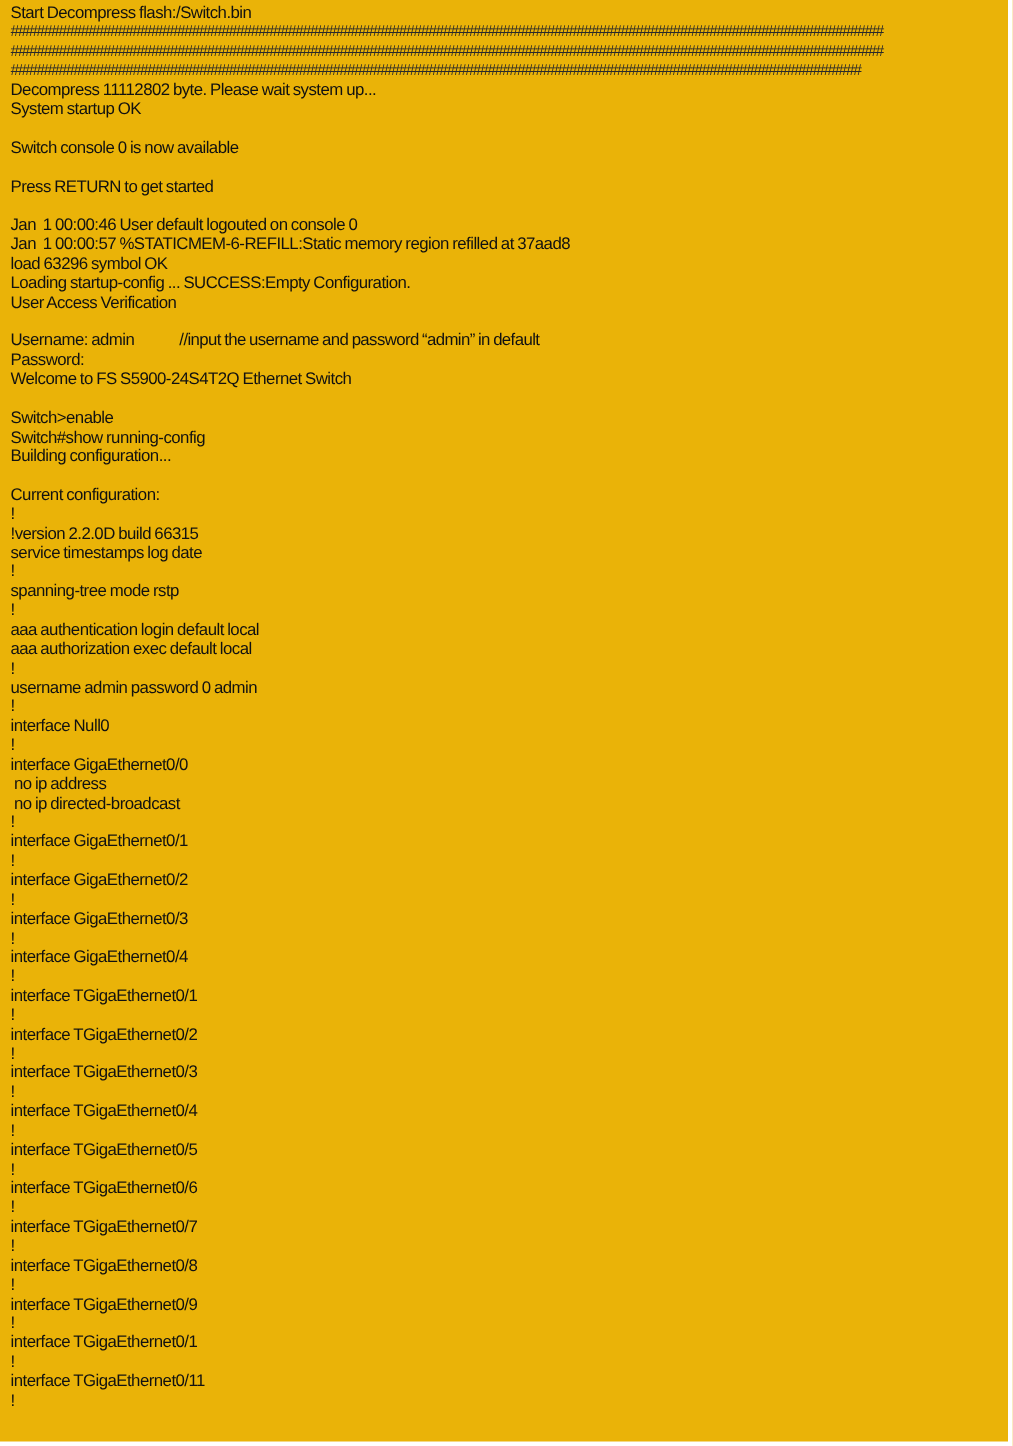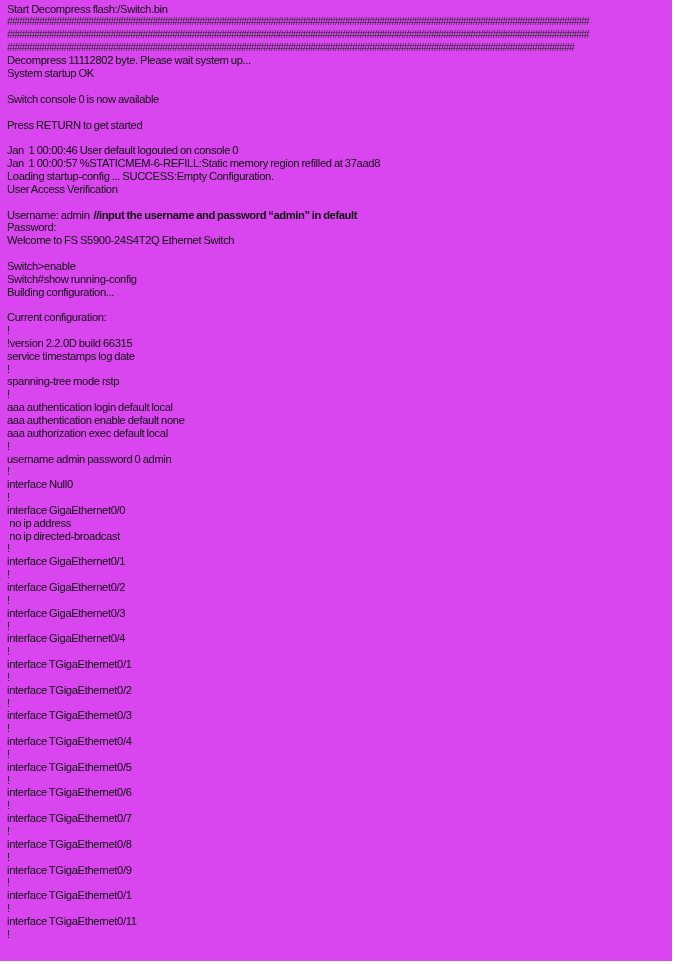--- a/index.html
+++ b/index.html
@@ -9,21 +9,21 @@
     }
     body {
       width: 675px;
       height: 964px;
       overflow: hidden;
     }
     .page {
       position: relative;
       width: 672px;
       height: 961px;
-      background: #d946ef;
+      background: #eab308;
       padding: 3px 0 0 7px;
       box-sizing: border-box;
       font-family: "Liberation Sans", sans-serif;
       font-size: 11.2px;
       line-height: 12.85px;
       color: #111111;
       letter-spacing: -0.35px;
       word-spacing: -0.5px;
     }
     .line {
@@ -32,63 +32,63 @@
       height: 12.85px;
       overflow: hidden;
     }
     .hash {
       letter-spacing: -0.85px;
       font-size: 10.4px;
       color: #2a2a2a;
     }
     .blank { height: 12.85px; }
     .comment {
-      font-weight: bold;
-      margin-left: 4px;
+      font-weight: normal;
+      margin-left: 30px;
       letter-spacing: -0.4px;
     }
   </style>
 </head>
 <body>
 
 <div class="page">
   <span class="line">Start Decompress flash:/Switch.bin</span>
   <span class="line hash">######################################################################################################################</span>
   <span class="line hash">######################################################################################################################</span>
   <span class="line hash">###################################################################################################################</span>
   <span class="line">Decompress 11112802 byte. Please wait system up...</span>
   <span class="line">System startup OK</span>
   <span class="line blank"></span>
   <span class="line">Switch console 0 is now available</span>
   <span class="line blank"></span>
   <span class="line">Press RETURN to get started</span>
   <span class="line blank"></span>
   <span class="line">Jan  1 00:00:46 User default logouted on console 0</span>
   <span class="line">Jan  1 00:00:57 %STATICMEM-6-REFILL:Static memory region refilled at 37aad8</span>
+  <span class="line">load 63296 symbol OK</span>
   <span class="line">Loading startup-config ... SUCCESS:Empty Configuration.</span>
   <span class="line">User Access Verification</span>
   <span class="line blank"></span>
   <span class="line"><span>Username: admin</span><span class="comment">//input the username and password “admin” in default</span></span>
   <span class="line">Password:</span>
   <span class="line">Welcome to FS S5900-24S4T2Q Ethernet Switch</span>
   <span class="line blank"></span>
   <span class="line">Switch&gt;enable</span>
   <span class="line">Switch#show running-config</span>
   <span class="line">Building configuration...</span>
   <span class="line blank"></span>
   <span class="line">Current configuration:</span>
   <div id="config-lines">
       <span class="line">!</span>
       <span class="line">!version 2.2.0D build 66315</span>
       <span class="line">service timestamps log date</span>
       <span class="line">!</span>
       <span class="line">spanning-tree mode rstp</span>
       <span class="line">!</span>
       <span class="line">aaa authentication login default local</span>
-      <span class="line">aaa authentication enable default none</span>
       <span class="line">aaa authorization exec default local</span>
       <span class="line">!</span>
       <span class="line">username admin password 0 admin</span>
       <span class="line">!</span>
       <span class="line">interface Null0</span>
       <span class="line">!</span>
       <span class="line">interface GigaEthernet0/0</span>
       <span class="line"> no ip address</span>
       <span class="line"> no ip directed-broadcast</span>
       <span class="line">!</span>

